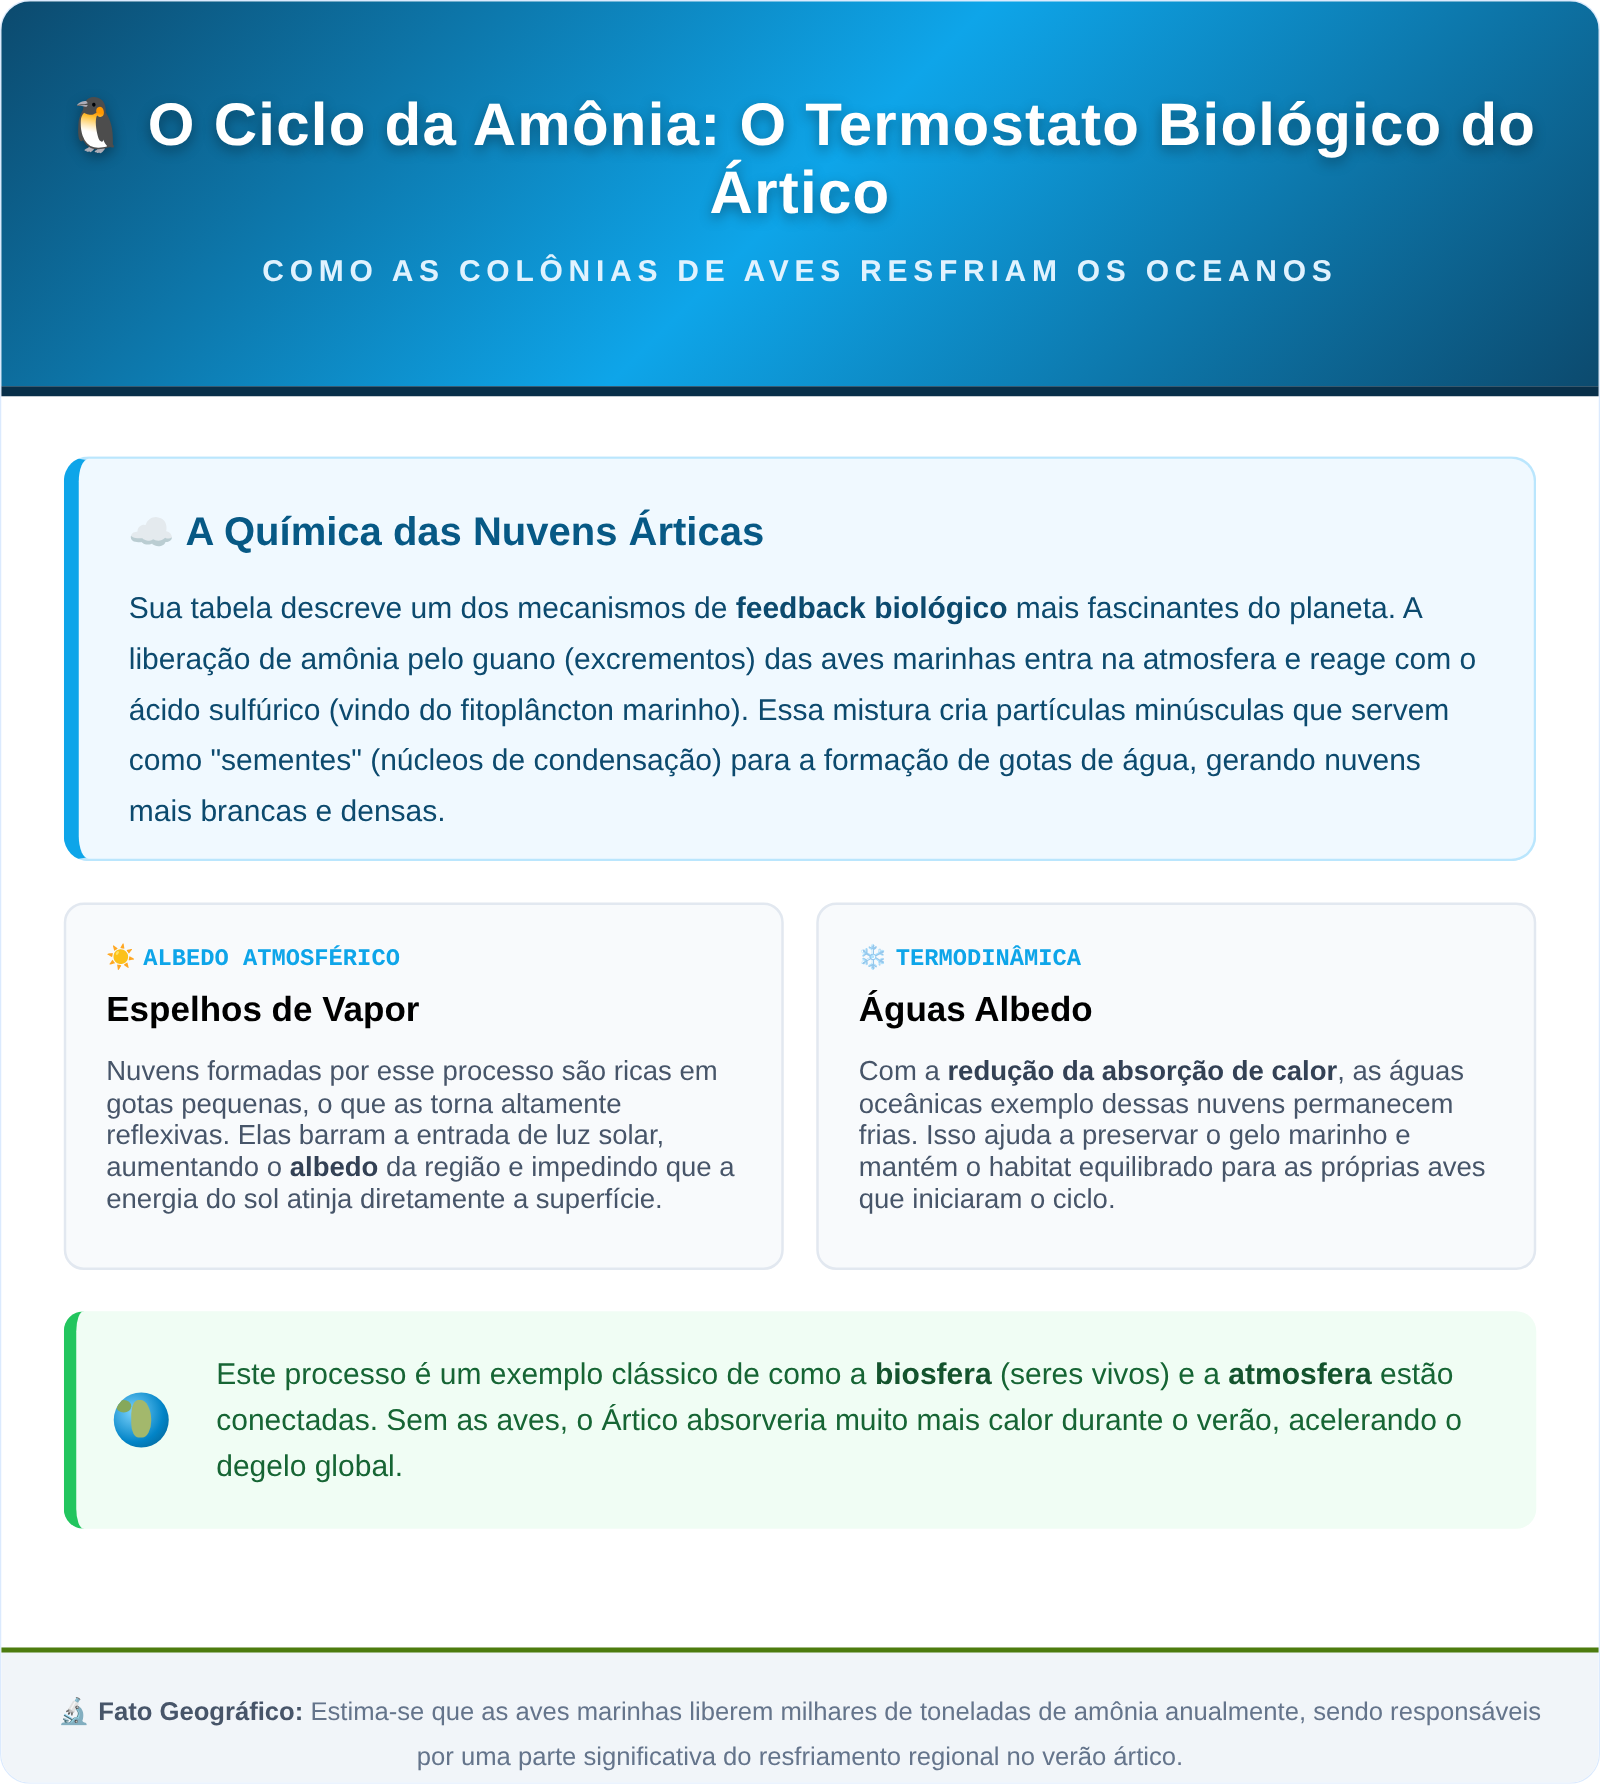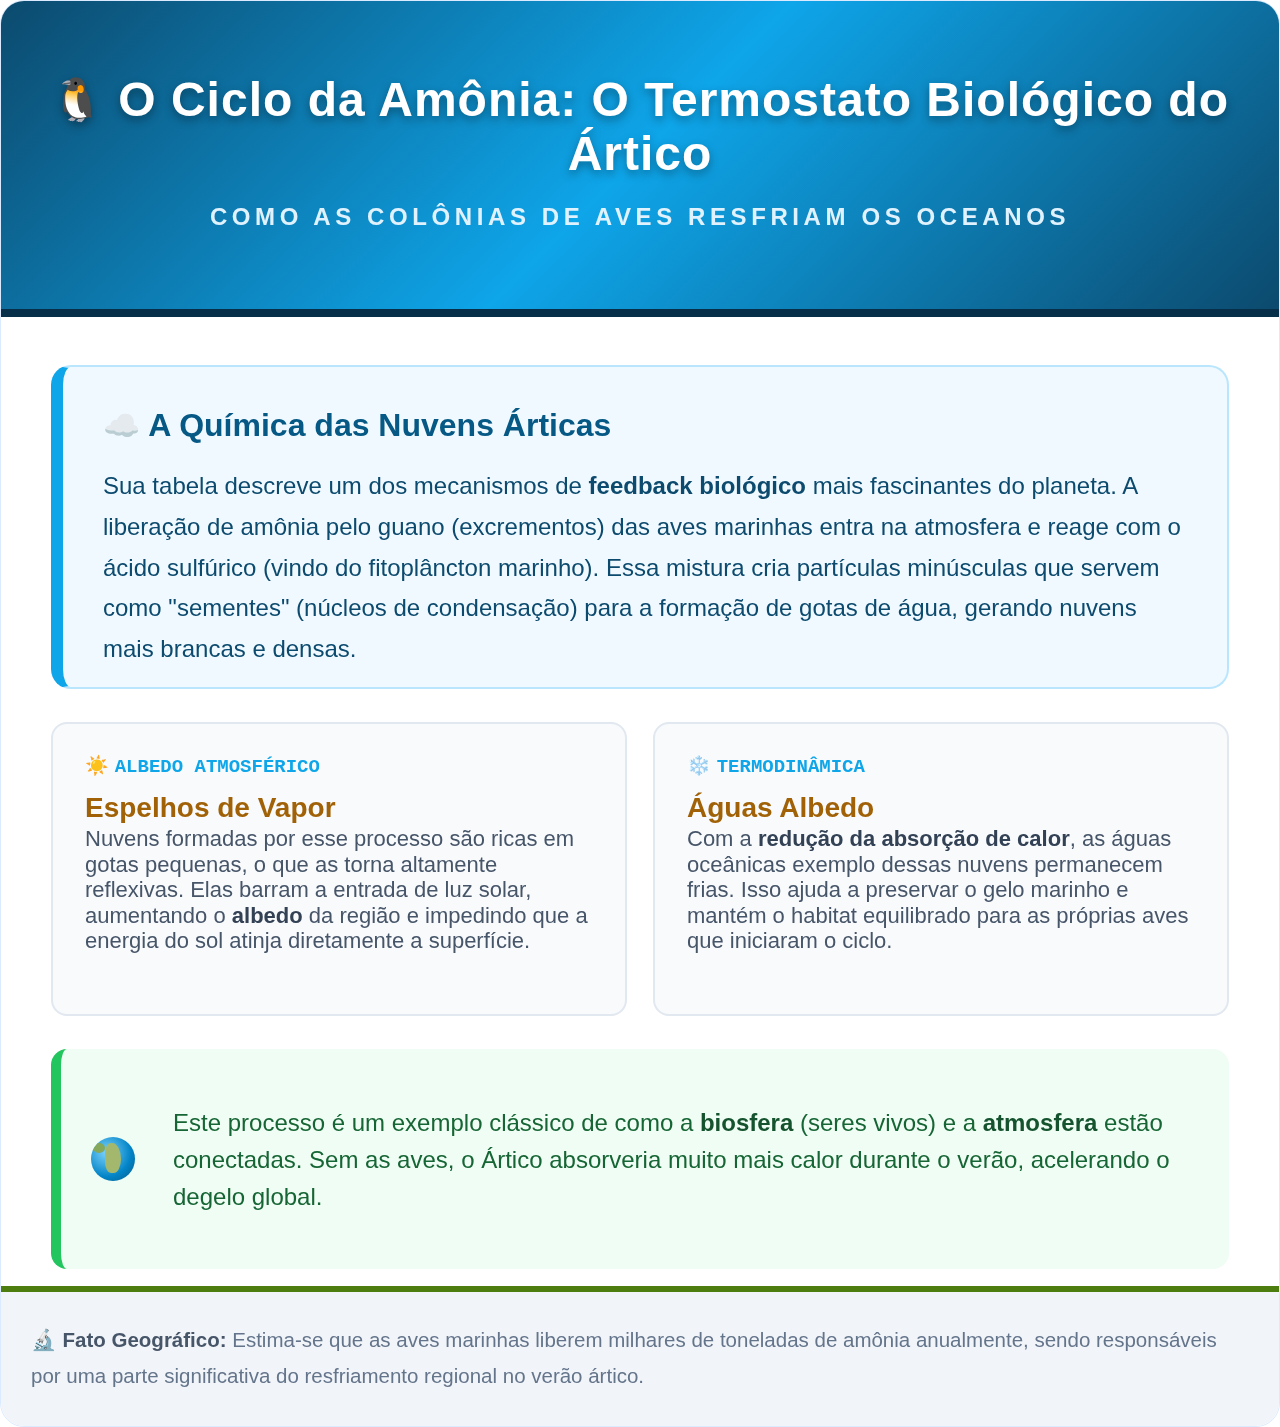--- a/index.html
+++ b/index.html
@@ -98,38 +98,38 @@
       line-height: 26px;
       text-transform: uppercase;
       font-family: Liberation Mono, monospace;
     }
     .card .tag .ico { margin-right: 6px; }
     .card .tag .sun { color: #f59e0b; }
     .card .tag .flake { color: #7dd3fc; }
     .card h3 {
       font-size: 28px;
       font-weight: 700;
-      color: #a16207;
+      color: #000000;
       line-height: 36px;
       margin-top: 10px;
-      margin-bottom: 0;
+      margin-bottom: 18px;
     }
     .card p {
       font-size: 22px;
       line-height: 25.6px;
       color: #475569;
     }
     .card p b { color: #334155; }
 
     .eco-box {
       margin-top: 33px;
       background: #f0fdf4;
       border-left: 10px solid #22c55e;
       border-radius: 16px;
-      height: 220px;
+      height: 174px;
       display: flex;
       align-items: center;
       padding: 0 40px 0 30px;
     }
     .eco-box .globe {
       flex: 0 0 auto;
       width: 44px;
       height: 44px;
       border-radius: 50%;
       background: radial-gradient(circle at 35% 35%, #7dd3fc 0%, #0284c7 60%, #075985 100%);
@@ -156,23 +156,24 @@
     .eco-box p {
       font-size: 24px;
       line-height: 37px;
       color: #166534;
     }
     .eco-box p b { color: #14532d; }
 
     .footer {
       position: absolute;
       left: 0; right: 0; bottom: 0;
-      height: 140px;
+      height: 108px;
       background: #f1f5f9;
-      border-top: 6px solid #4d7c0f;
+      border-top: 4px solid #4d7c0f;
+      text-align: center;
       padding: 30px 30px 0 30px;
       font-size: 20.5px;
       line-height: 36px;
       color: #64748b;
     }
     .footer b { color: #475569; }
     .footer .micro { margin-right: 6px; }
   </style>
 </head>
 <body>

